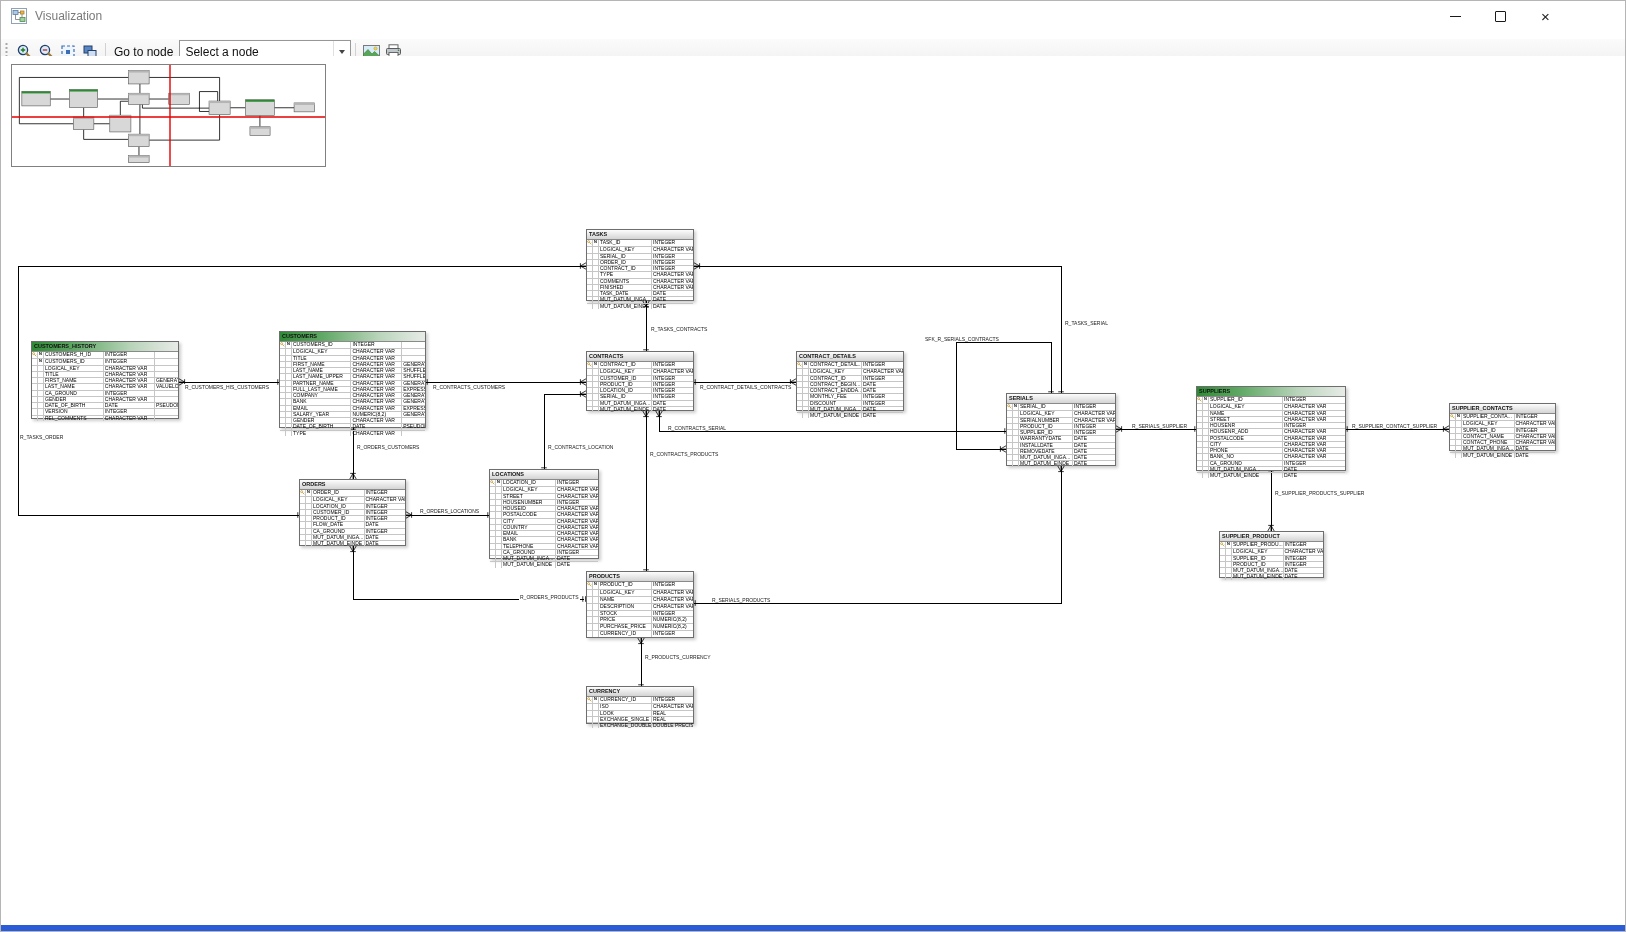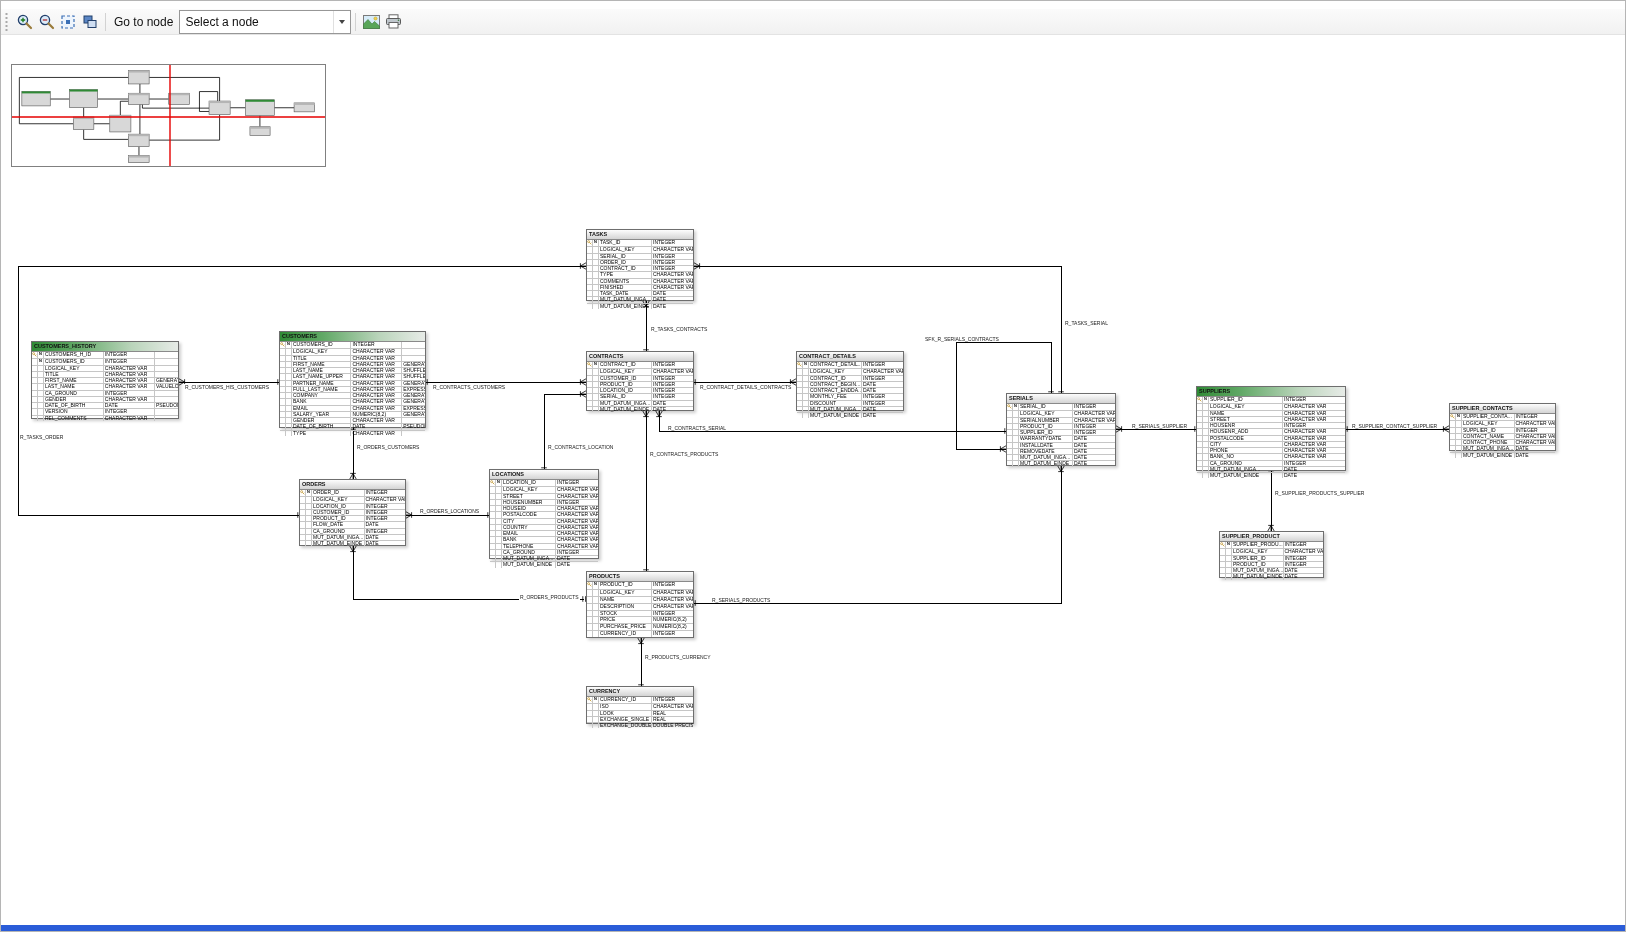--- a/index.html
+++ b/index.html
@@ -61,20 +61,41 @@
   .minimap svg{display:block;}
 
   
   .taskbar-strip{position:absolute;left:0;right:0;bottom:0;height:6px;background:#2a5cd8;}
 </style>
 </head>
 <body>
 
 <div class="window">
 
+  <div class="titlebar">
+    <svg class="app-icon" viewBox="0 0 16 16">
+      <rect x="0.5" y="0.5" width="15" height="15" fill="#ffffff" stroke="#8fa3b5"></rect>
+      <rect x="2" y="2.5" width="5" height="4" fill="#aec8e6" stroke="#5b7aa0" stroke-width="0.8"></rect>
+      <rect x="9" y="9.5" width="5" height="4" fill="#9fd09f" stroke="#4f8a4f" stroke-width="0.8"></rect>
+      <path d="M7 4.5 L11 4.5 L11 9.5 M4.5 6.5 L4.5 11.5 L9 11.5" stroke="#777" stroke-width="0.8" fill="none"></path>
+      <rect x="9.5" y="3" width="3.5" height="3" fill="#e8b84a" stroke="#a8802a" stroke-width="0.8"></rect>
+    </svg>
+    <span class="title-text">Visualization</span>
+    <div class="win-controls">
+      <div class="wctl">
+          <div class="glyph-min"></div>
+        </div>
+      <div class="wctl">
+          <div class="glyph-max"></div>
+        </div>
+      <div class="wctl">
+          <span class="glyph-close">×</span>
+        </div>
+    </div>
+  </div>
 
   <div class="toolbar">
     <div class="grip"></div>
 
     <div class="tbtn">
       <svg width="17" height="17" viewBox="0 0 17 17">
         <circle cx="7" cy="7" r="4.6" fill="#dcebfa" stroke="#23406b" stroke-width="1.3"></circle>
         <line x1="10.5" y1="10.5" x2="15" y2="15" stroke="#9a7b3a" stroke-width="2.2" stroke-linecap="round"></line>
         <path d="M7 4.8 L7 9.2 M4.8 7 L9.2 7" stroke="#1a7a1a" stroke-width="1.3"></path>
       </svg>

